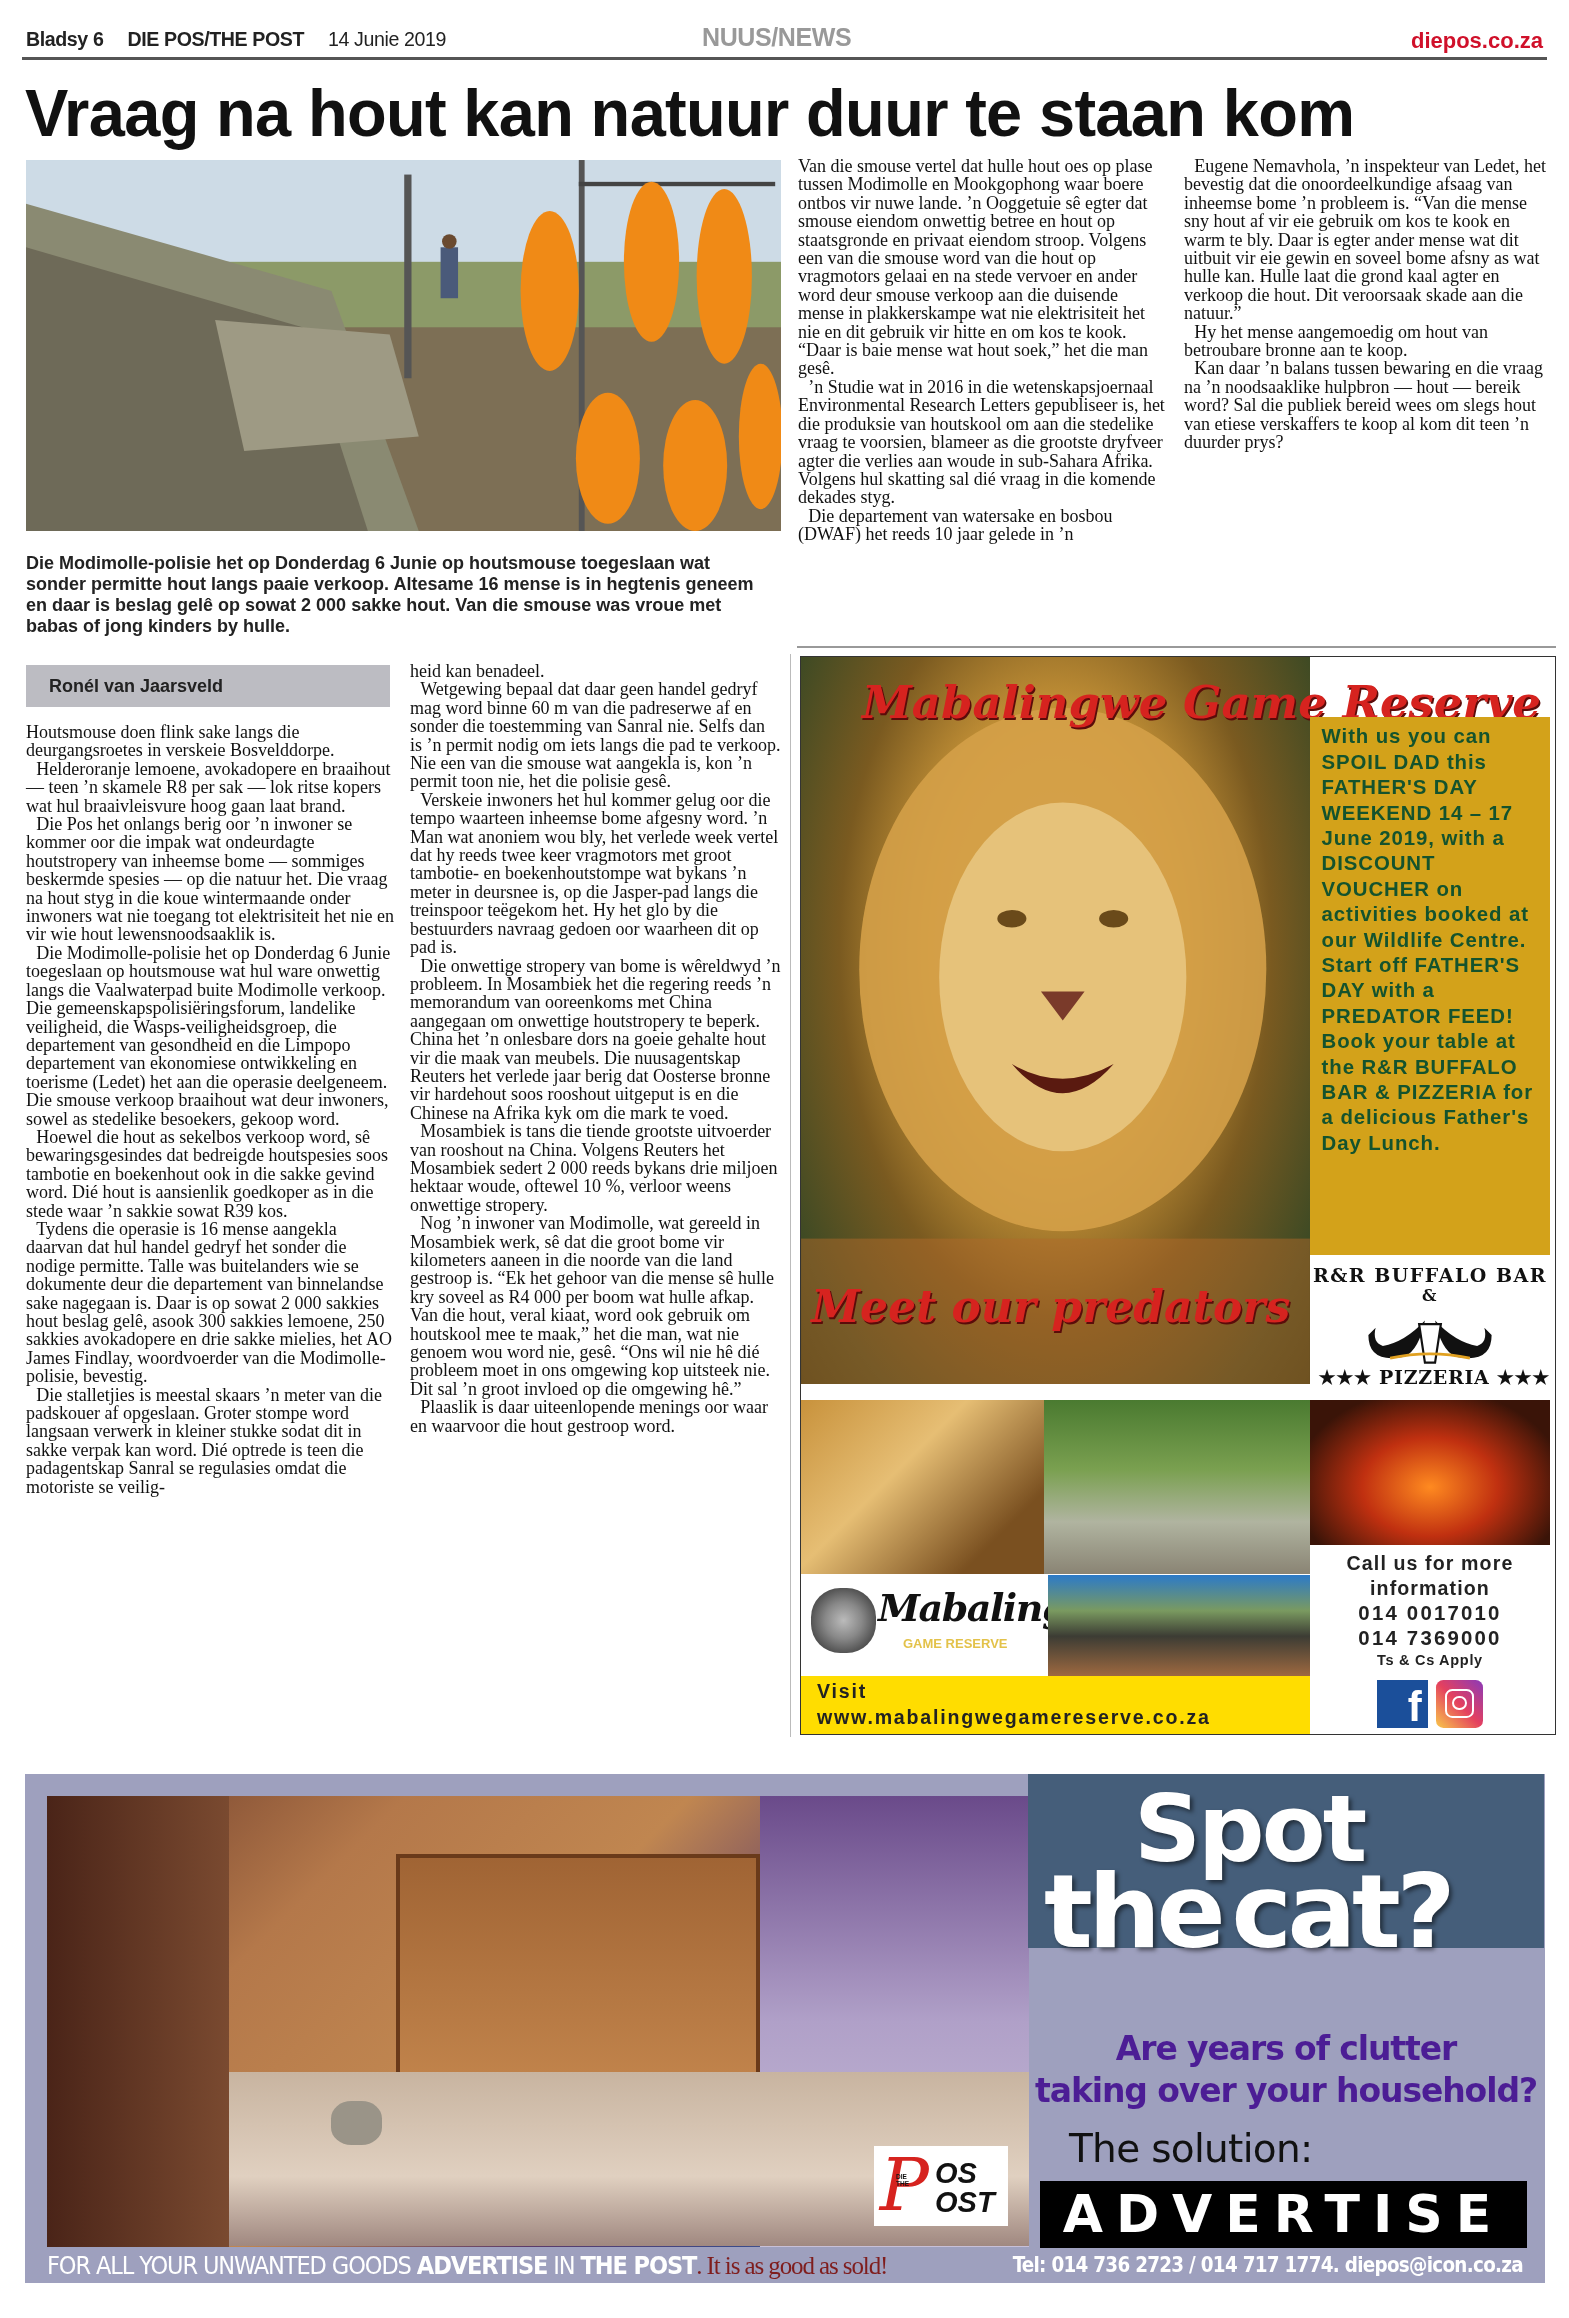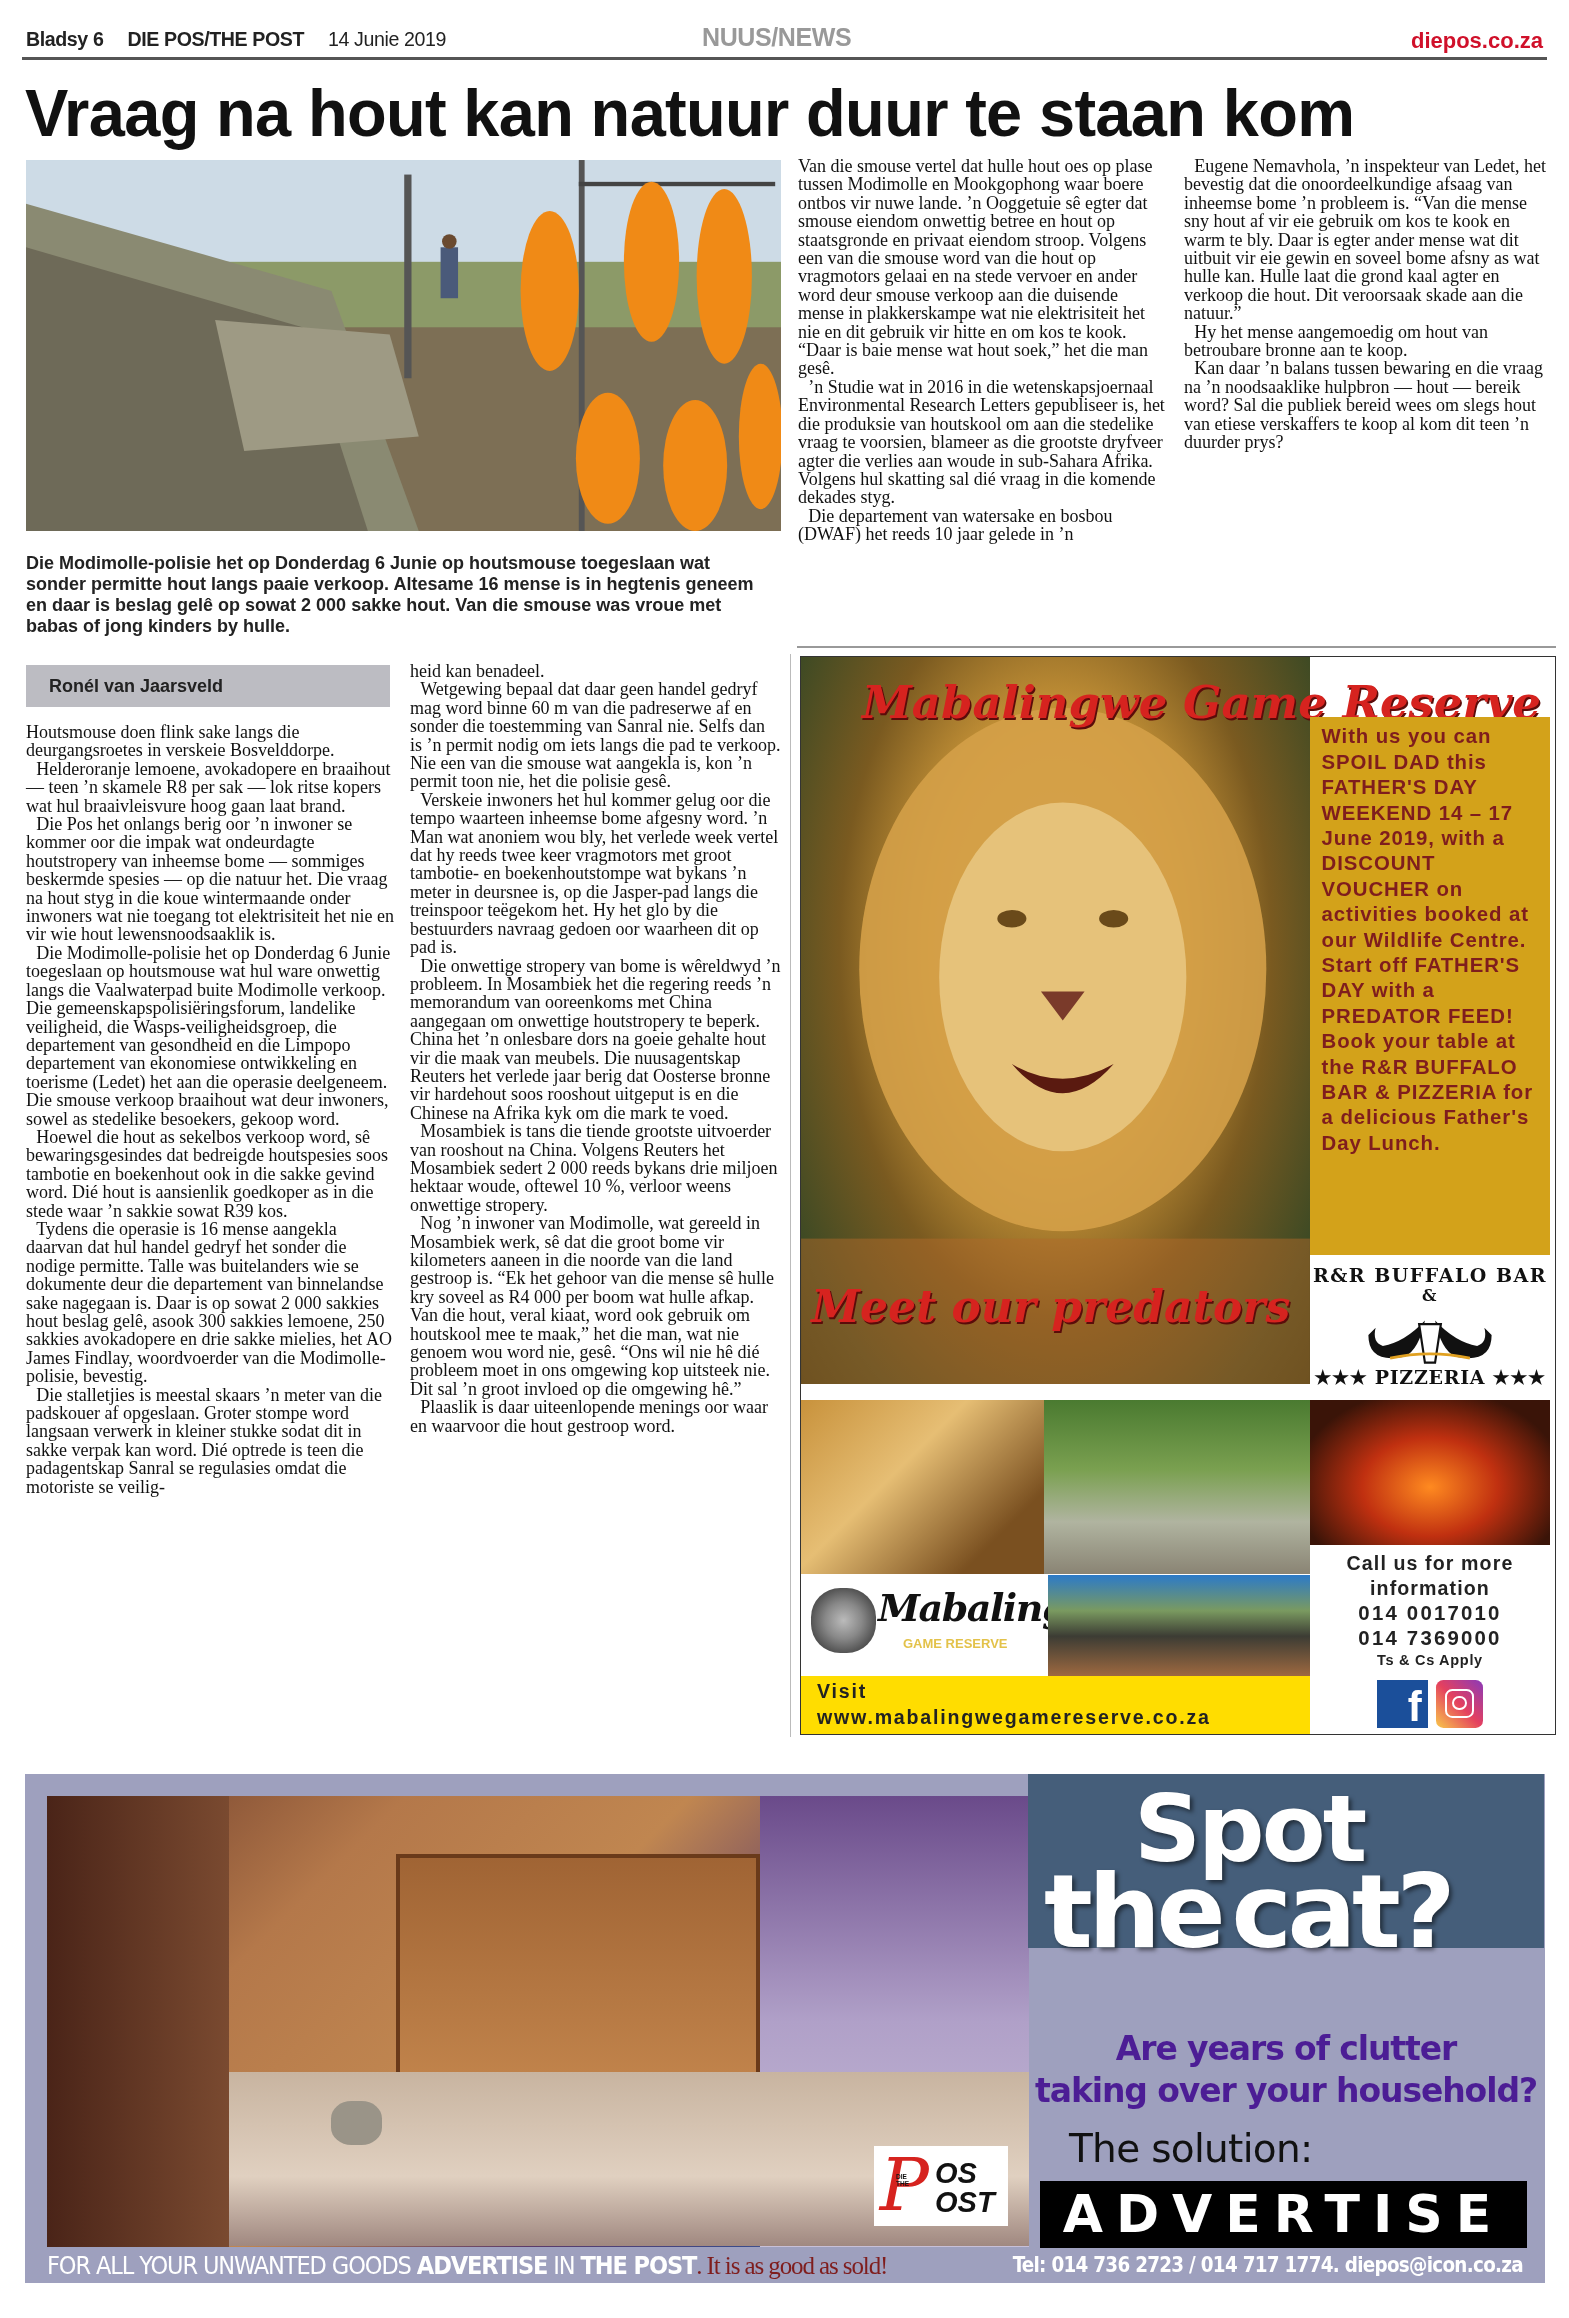--- a/index.html
+++ b/index.html
@@ -22,25 +22,25 @@
   .c1{left:26px;top:723px;width:371px;}
   .c2{left:410px;top:662px;width:371px;}
   .c3{left:798px;top:157px;width:369px;}
   .c4{left:1184px;top:157px;width:371px;}
   .vsep{width:0.7px;background:#bbb;}
   
   .ad1{left:800px;top:656px;width:756px;height:1079px;border:1.5px solid #333;box-sizing:border-box;overflow:hidden;background:#fff;}
   .lion{position:absolute;left:0;top:0;width:509px;height:727px;background:radial-gradient(ellipse at 50% 40%,#e8b860 0%,#d09a3a 35%,#7a5a20 60%,#3e4a24 85%,#2e3a18 100%);}
   .ad-title{position:absolute;left:61px;top:19px;font-family:"DejaVu Serif",serif;font-style:italic;font-weight:bold;font-size:45px;color:#d6231f;text-shadow:1.5px 1.5px 0 #5a0c0a;white-space:nowrap;}
   .ad-title2{position:absolute;left:10.2px;top:624px;font-family:"DejaVu Serif",serif;font-style:italic;font-weight:bold;font-size:44px;color:#d6231f;text-shadow:1.5px 1.5px 0 #5a0c0a;white-space:nowrap;}
-  .yellowbox{position:absolute;left:509px;top:60px;width:240px;height:538px;background:#d3a21a;padding:7.3px 11.6px;box-sizing:border-box;font-family:"Liberation Sans",sans-serif;font-weight:bold;font-size:20.4px;line-height:25.4px;letter-spacing:0.9px;color:#7f1d1d;}
+  .yellowbox{position:absolute;left:509px;top:60px;width:240px;height:538px;background:#d3a21a;padding:7.3px 11.6px;box-sizing:border-box;font-family:"Liberation Sans",sans-serif;font-weight:bold;font-size:20.4px;line-height:25.4px;letter-spacing:0.9px;color:#14532d;}
   .buffalo{position:absolute;left:509px;top:598px;width:240px;height:145px;background:#fff;}
   .buf-text{position:absolute;left:0;top:8.7px;width:240px;text-align:center;font-family:"DejaVu Serif",serif;font-weight:bold;font-size:19px;letter-spacing:1.5px;color:#111;}
   .buf-horns{position:absolute;left:51px;top:51px;width:138px;height:58px;}
-  .buf-bottom{position:absolute;left:0;top:111px;width:240px;text-align:center;font-family:"DejaVu Serif",serif;font-weight:bold;font-size:19px;color:#111;letter-spacing:0.7px;}
+  .buf-bottom{position:absolute;left:0;top:111px;width:240px;text-align:right;font-family:"DejaVu Serif",serif;font-weight:bold;font-size:19px;color:#111;letter-spacing:0.7px;}
   .pics{position:absolute;top:743px;height:174px;}
   .pic-cheetah{left:0;width:243px;background:linear-gradient(135deg,#c8923c,#e6be74 40%,#7a5020 80%);}
   .pic-camp{left:243px;width:266px;background:linear-gradient(180deg,#4a7a30,#7aa050 40%,#b0b4a0 70%,#8a8474);}
   .pic-pizza{left:509px;width:240px;top:743px;height:145px;background:radial-gradient(ellipse at 50% 60%,#ff8a20 0%,#c03010 40%,#3a1408 80%);}
   .logo-row{position:absolute;left:0;top:918px;width:247px;height:95px;background:#fff;}
   .logo-leopard{position:absolute;left:10.2px;top:13px;width:65px;height:65px;border-radius:45%;background:radial-gradient(circle,#bbb 0%,#888 40%,#444 80%);}
   .logo-script{position:absolute;left:77px;top:10.2px;font-family:"DejaVu Serif",serif;font-style:italic;font-weight:bold;font-size:38px;color:#111;letter-spacing:-1.5px;}
   .logo-sub{position:absolute;left:102px;top:61px;font-family:"Liberation Sans",sans-serif;font-weight:bold;font-size:13px;color:#e3c24a;}
   .pic-trucks{position:absolute;left:247px;top:918px;width:262px;height:102px;background:linear-gradient(180deg,#2c7ac8 0%,#7a9a60 35%,#3c3c34 60%,#a06a40 100%);}
   .visit{position:absolute;left:0;top:1019px;width:509px;height:58px;background:#ffdd00;padding:1.5px 16px;box-sizing:border-box;font-family:"Liberation Sans",sans-serif;font-weight:bold;font-size:19.6px;line-height:26px;letter-spacing:1.8px;color:#222;}

